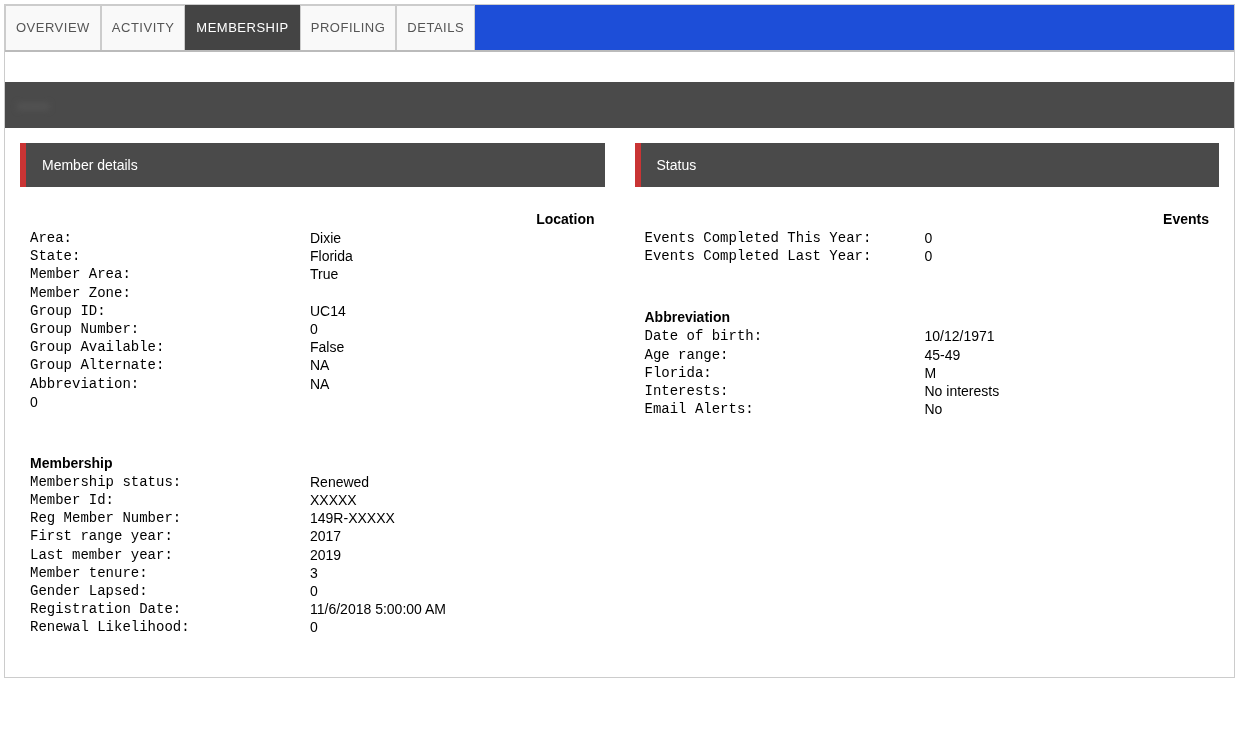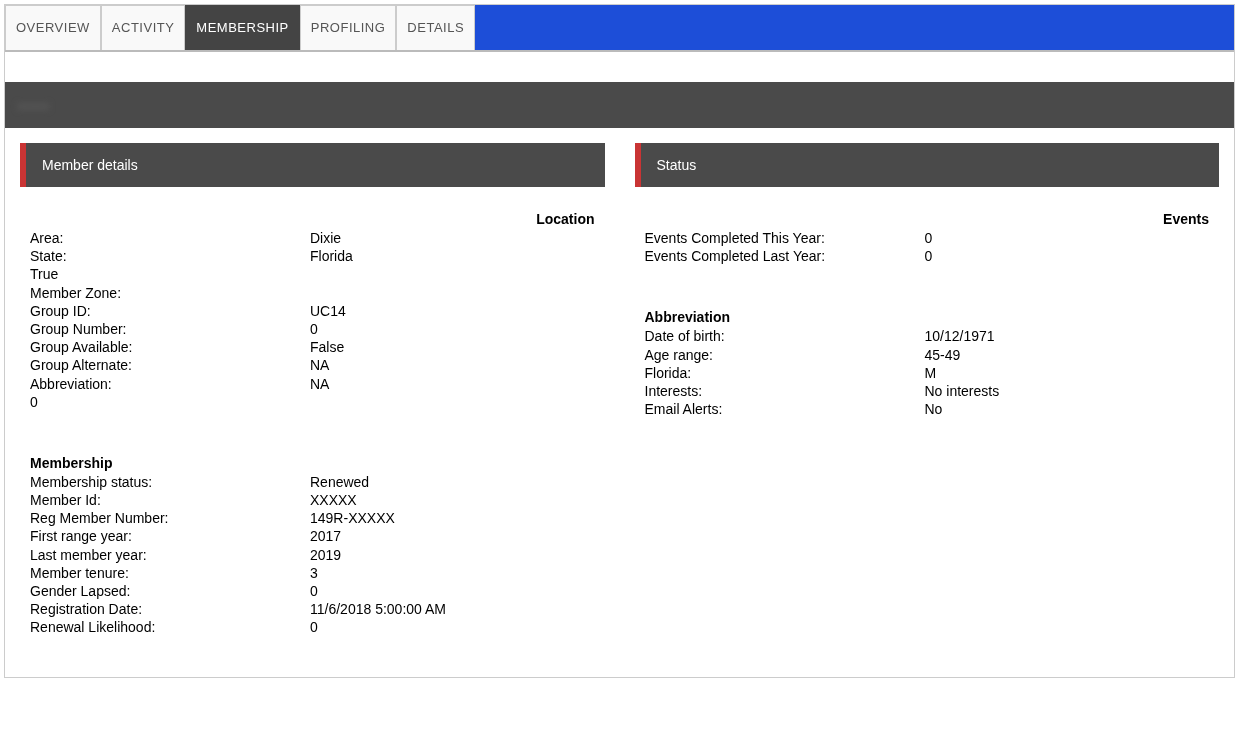--- a/index.html
+++ b/index.html
@@ -78,20 +78,21 @@
       margin-top: 14px;
       text-align: right;
     }
     .row {
       display: flex;
       line-height: 1.3;
     }
     .row-label {
       width: 280px;
       flex-shrink: 0;
+      font-family: Liberation Mono, monospace;
     }
     .row-value {
       flex: 1;
     }
     .spacer {
       height: 30px;
     }
   </style>
 </head>
 <body>
@@ -118,20 +119,21 @@
         <div class="section-title">Location</div>
         <div class="row">
           <div class="row-label">Area:</div>
           <div class="row-value">Dixie</div>
         </div>
         <div class="row">
           <div class="row-label">State:</div>
           <div class="row-value">Florida</div>
         </div>
         <div class="row">
+          <div class="row-label">Member Area:</div>
           <div class="row-value">True</div>
         </div>
         <div class="row">
           <div class="row-label">Member Zone:</div>
           <div class="row-value"></div>
         </div>
         <div class="row">
           <div class="row-label">Group ID:</div>
           <div class="row-value">UC14</div>
         </div>

